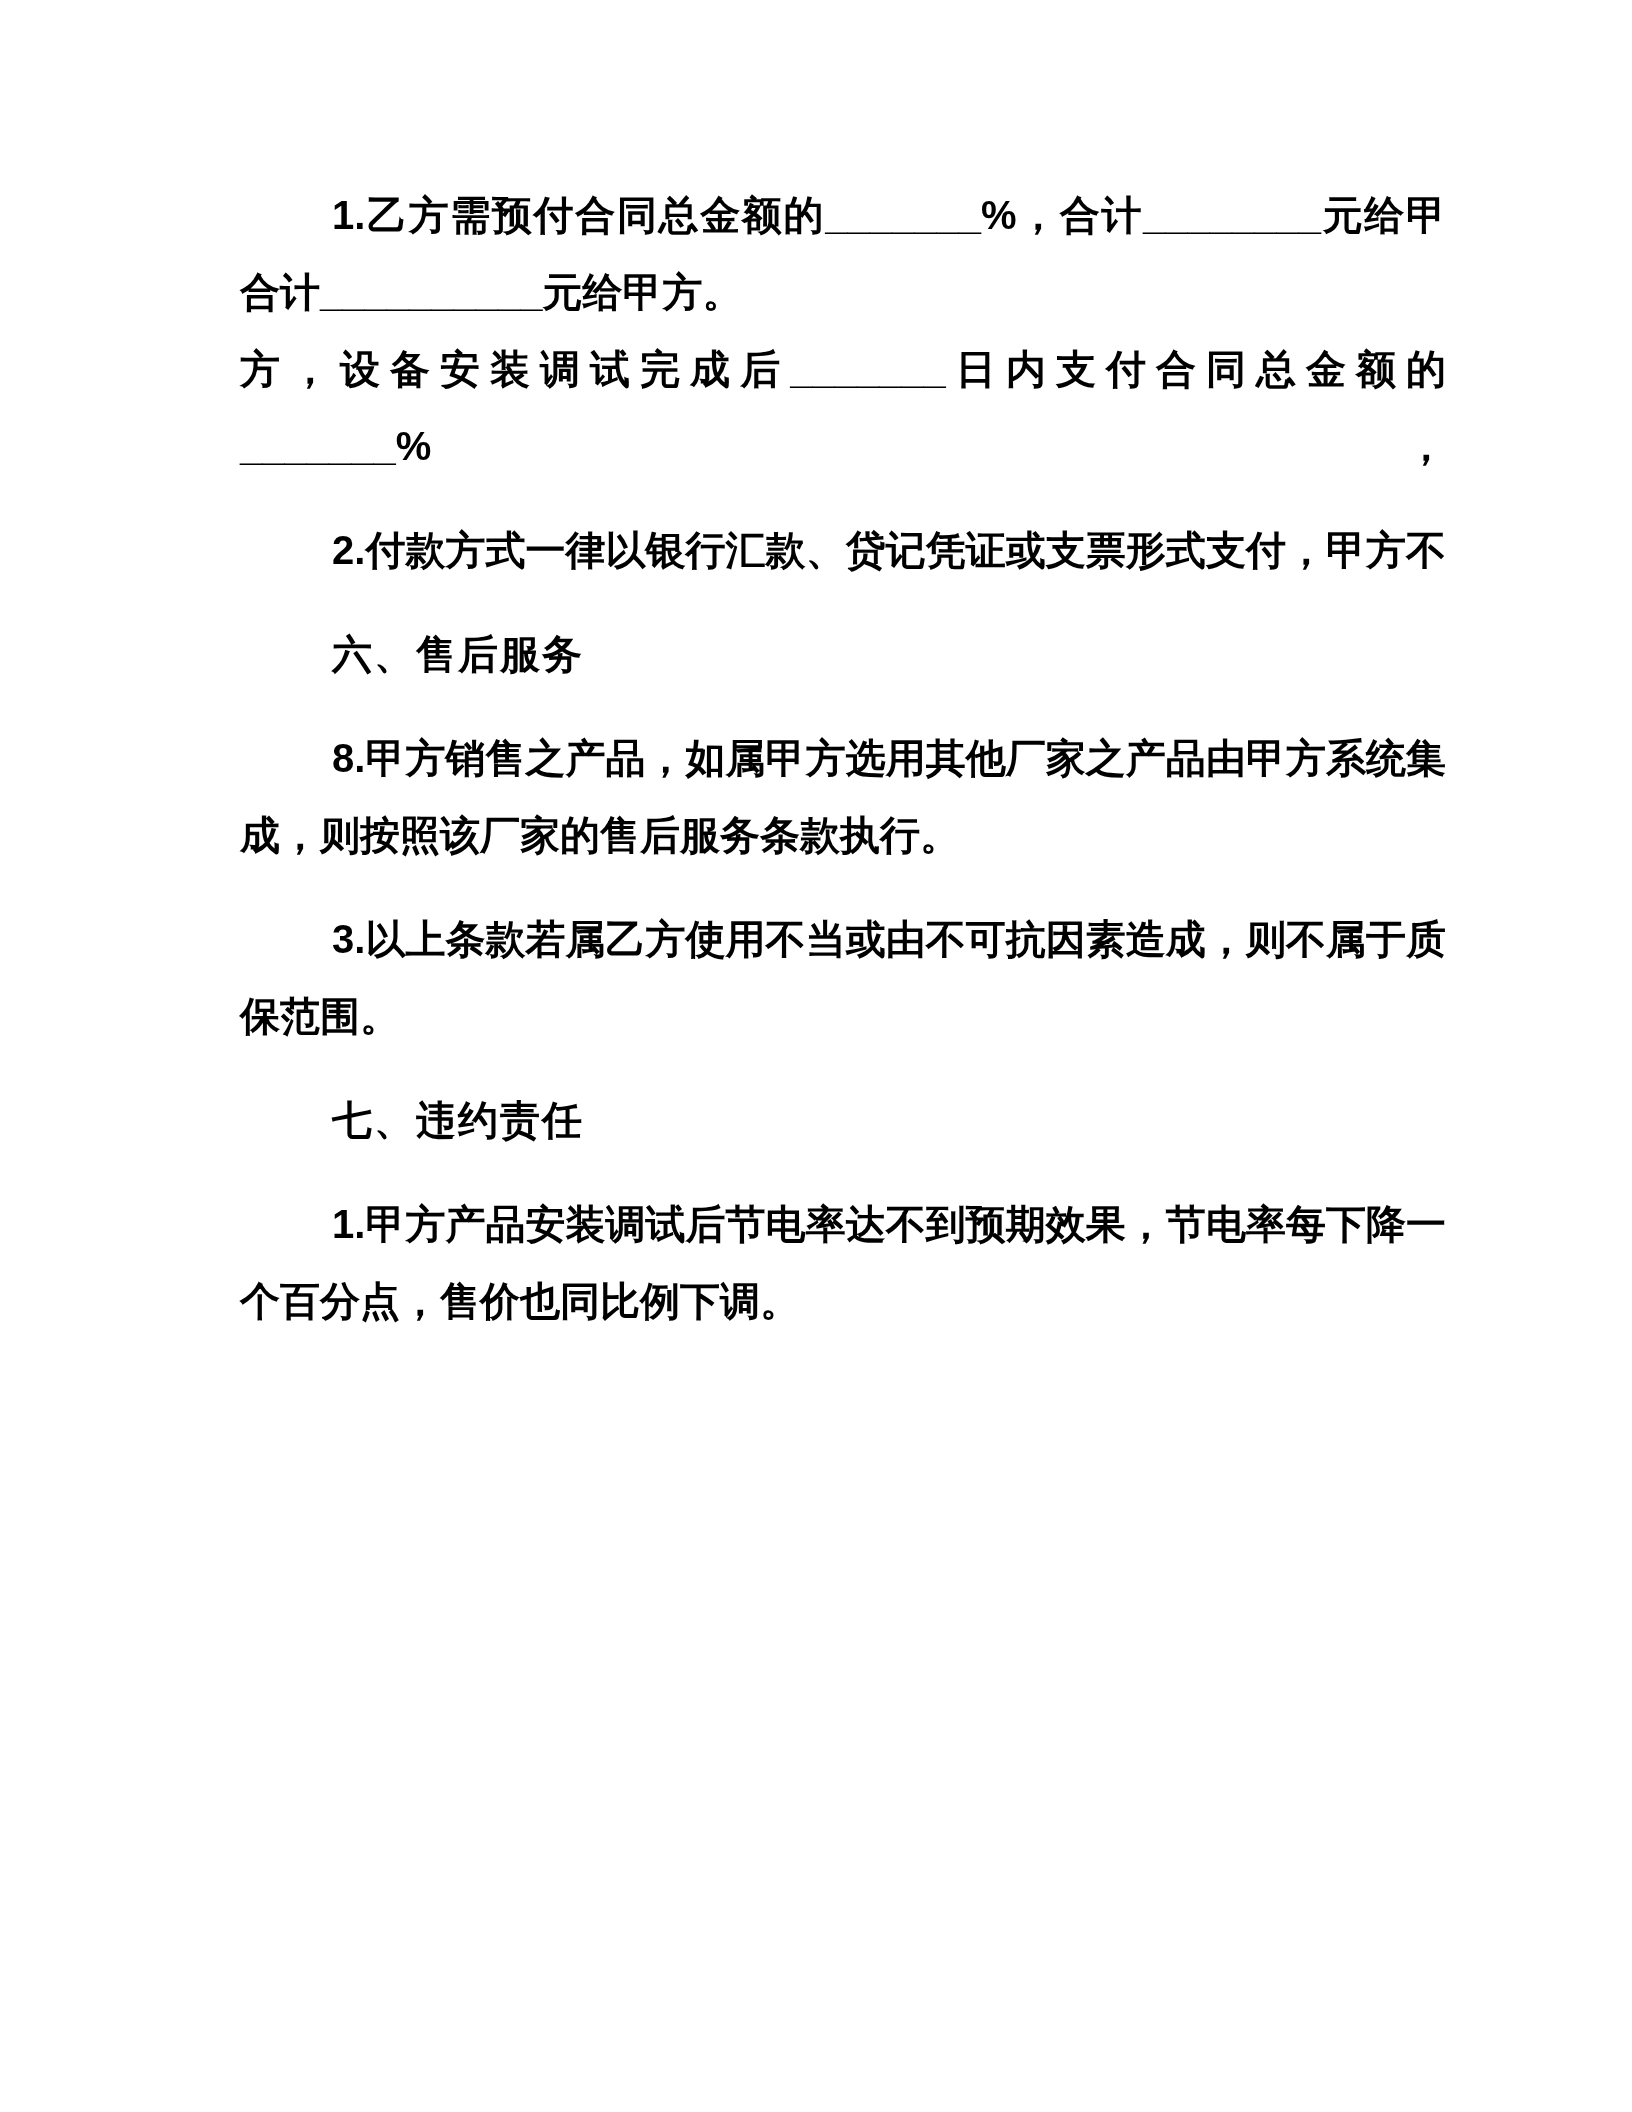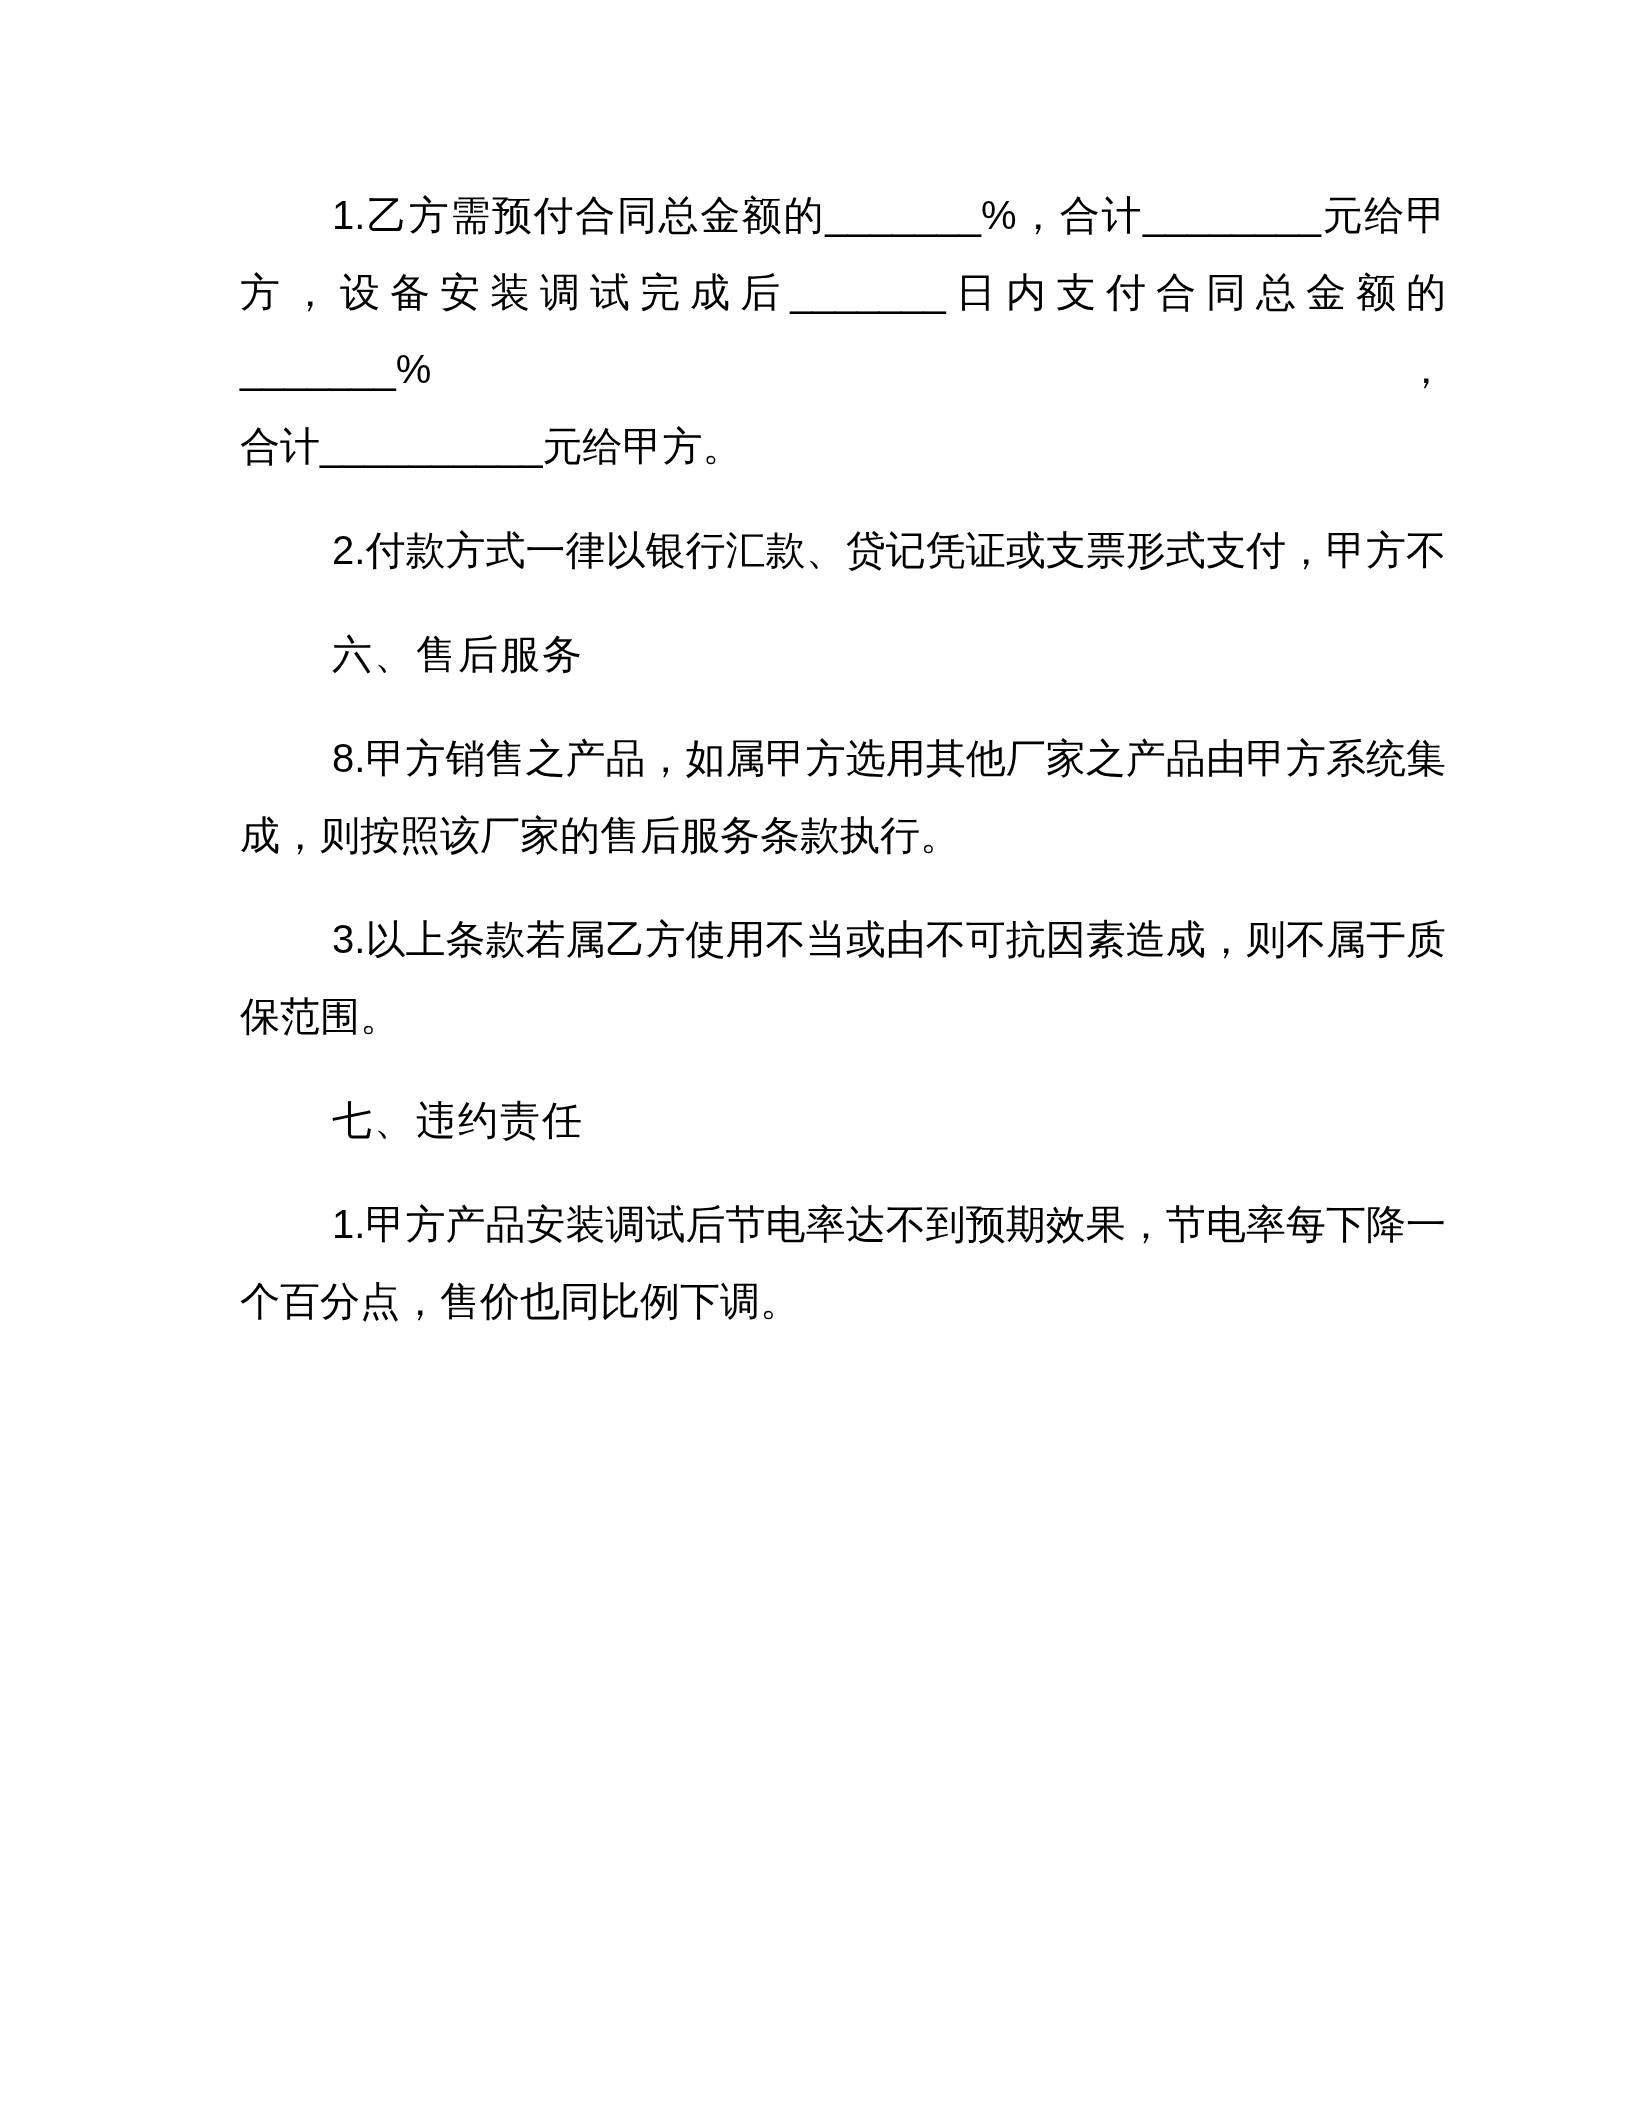--- a/index.html
+++ b/index.html
@@ -19,21 +19,21 @@
     height: 2112px;
     background: #ffffff;
     padding: 177px 186px 0 240px;
   }
   .para {
     margin: 0 0 27px 0;
   }
   .line {
     font-size: 40px;
     line-height: 77px;
-    font-weight: normal;
+    font-weight: bold;
     color: #000000;
     white-space: pre-wrap;
     text-align: left;
   }
   .line.first {
     text-indent: 92px;
   }
   .line.just {
     text-align: justify;
     text-align-last: justify;
@@ -42,22 +42,22 @@
     letter-spacing: 2px;
   }
 </style>
 </head>
 <body>
 
 <div class="page">
 
   <div class="para">
     <div class="line first just">1.乙方需预付合同总金额的_______%，合计________元给甲</div>
+    <div class="line">合计__________元给甲方。</div>
     <div class="line just">方，设备安装调试完成后_______日内支付合同总金额的_______%，</div>
-    <div class="line">合计__________元给甲方。</div>
   </div>
 
   <div class="para">
     <div class="line first just">2.付款方式一律以银行汇款、贷记凭证或支票形式支付，甲方不</div>
   </div>
 
   <div class="para heading">
     <div class="line first">六、售后服务</div>
   </div>
 

